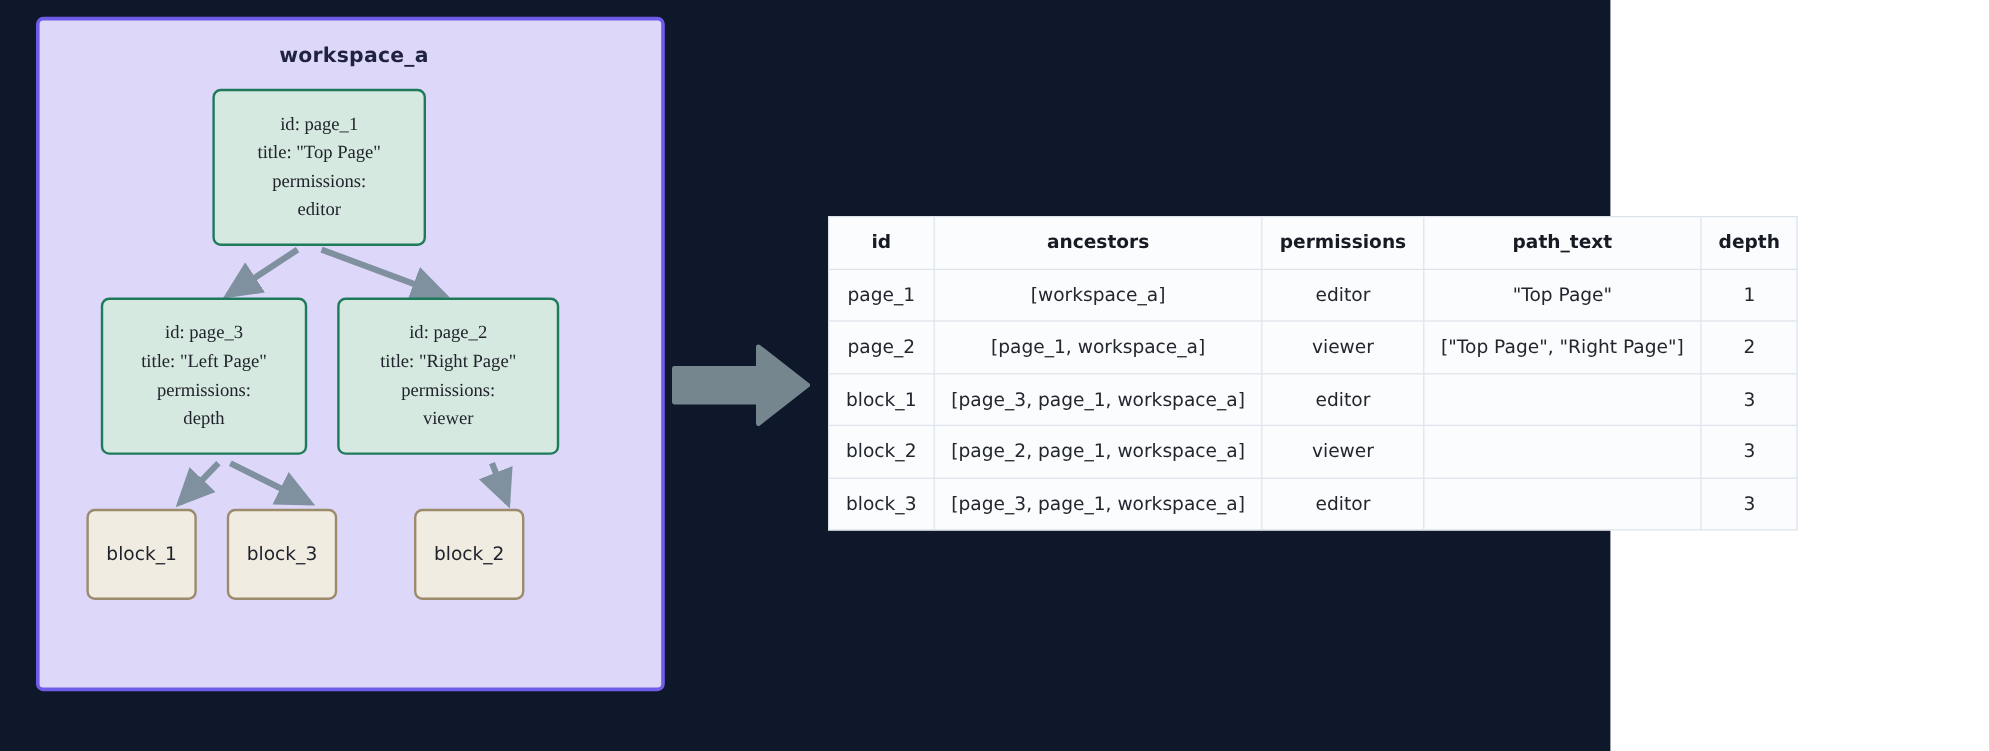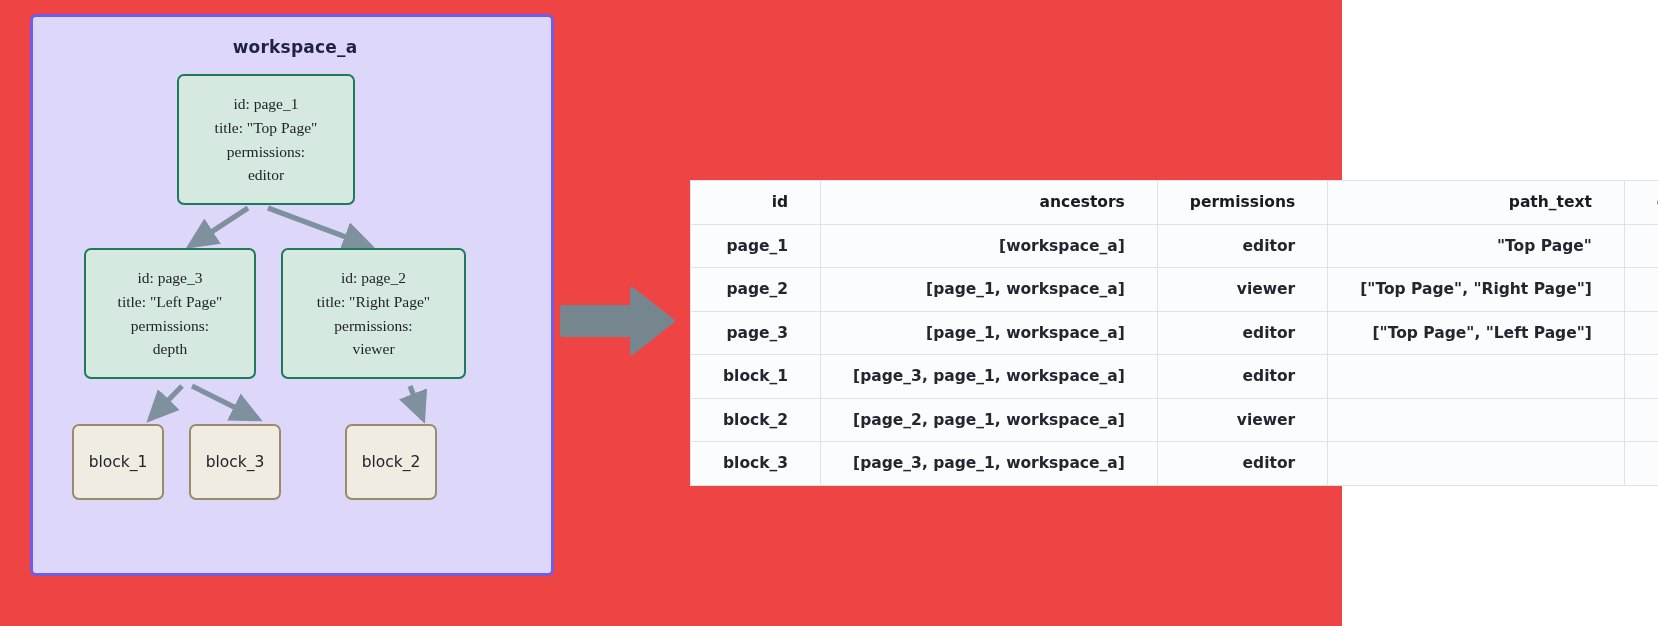--- a/index.html
+++ b/index.html
@@ -3,21 +3,21 @@
 <meta charset="utf-8">
 <style>
   * { box-sizing: border-box; }
   html, body {
     margin: 0; padding: 0;
     width: 1658px; height: 626px;
     background: #ffffff;
     font-family: "DejaVu Sans", "Liberation Sans", sans-serif;
     overflow: hidden;
   }
-  #canvas { position: relative; width: 1342px; height: 626px; background: #ef4444; }
+  #canvas { position: relative; width: 1342px; height: 626px; background: #0f172a; }
 
   
   .workspace-box {
     position: absolute;
     left: 30px; top: 14px;
     width: 524px; height: 562px;
     background: #ddd8fa;
     border: 3px solid #6f5ce8;
     border-radius: 6px;
   }
@@ -81,32 +81,32 @@
   .result-table {
     position: absolute;
     left: 690px; top: 180px;
     border-collapse: collapse;
     background: #fbfcfd;
     font-size: 15.5px;
     color: #22262e;
   }
   .result-table th, .result-table td {
     border: 1px solid #dde3ea;
-    text-align: right;
-    padding: 0 32px;
+    text-align: center;
+    padding: 0 14px;
     height: 43.5px;
     vertical-align: middle;
     white-space: nowrap;
   }
   .result-table th {
     font-weight: 700;
     color: #171b24;
     background: #fbfcfd;
   }
-  .result-table tbody tr { background: #fbfcfd; font-weight: bold; }
+  .result-table tbody tr { background: #fbfcfd; }
   .col-id        { width: 93px; }
   .col-ancestors { width: 290px; margin-top: 30px; }
   .col-perm      { width: 136px; }
   .col-path      { width: 239px; }
   .col-depth     { width: 78px; }
 </style>
 </head>
 <body>
 
 <div id="canvas">
@@ -190,27 +190,20 @@
         <td>1</td>
       </tr>
       <tr>
         <td>page_2</td>
         <td>[page_1, workspace_a]</td>
         <td>viewer</td>
         <td>["Top Page", "Right Page"]</td>
         <td>2</td>
       </tr>
       <tr>
-        <td>page_3</td>
-        <td>[page_1, workspace_a]</td>
-        <td>editor</td>
-        <td>["Top Page", "Left Page"]</td>
-        <td>2</td>
-      </tr>
-      <tr>
         <td>block_1</td>
         <td>[page_3, page_1, workspace_a]</td>
         <td>editor</td>
         <td></td>
         <td>3</td>
       </tr>
       <tr>
         <td>block_2</td>
         <td>[page_2, page_1, workspace_a]</td>
         <td>viewer</td>

